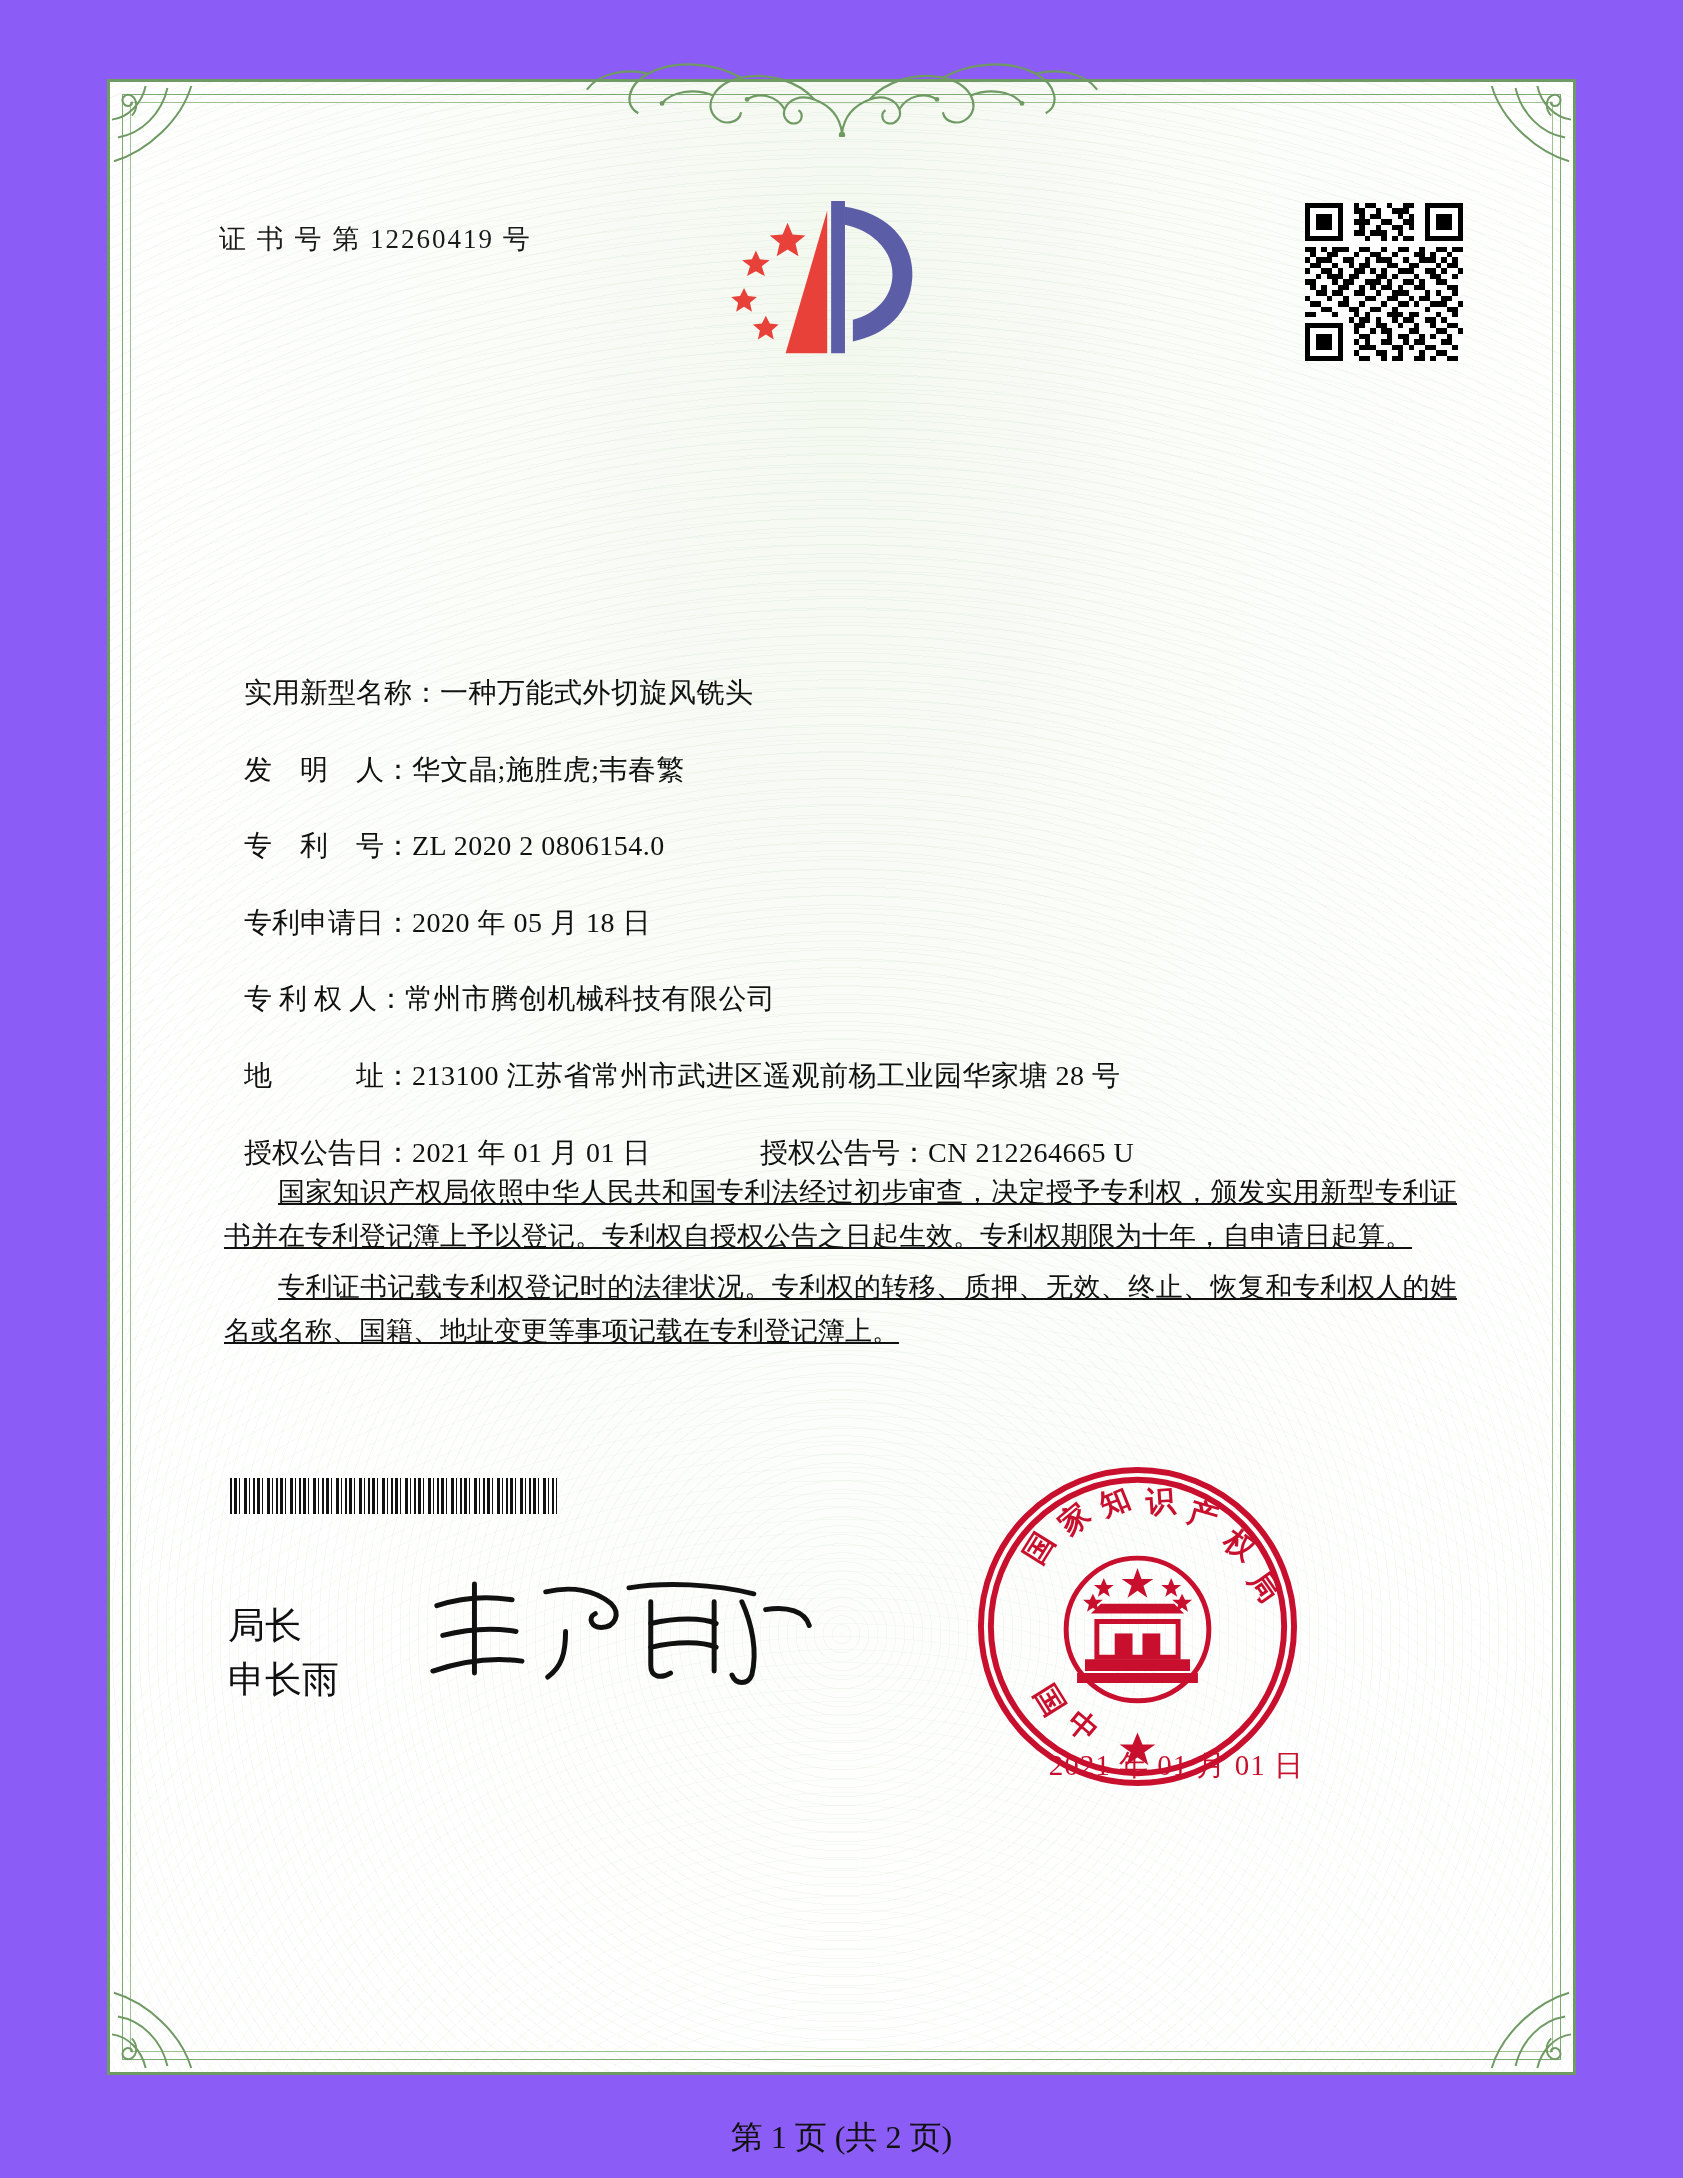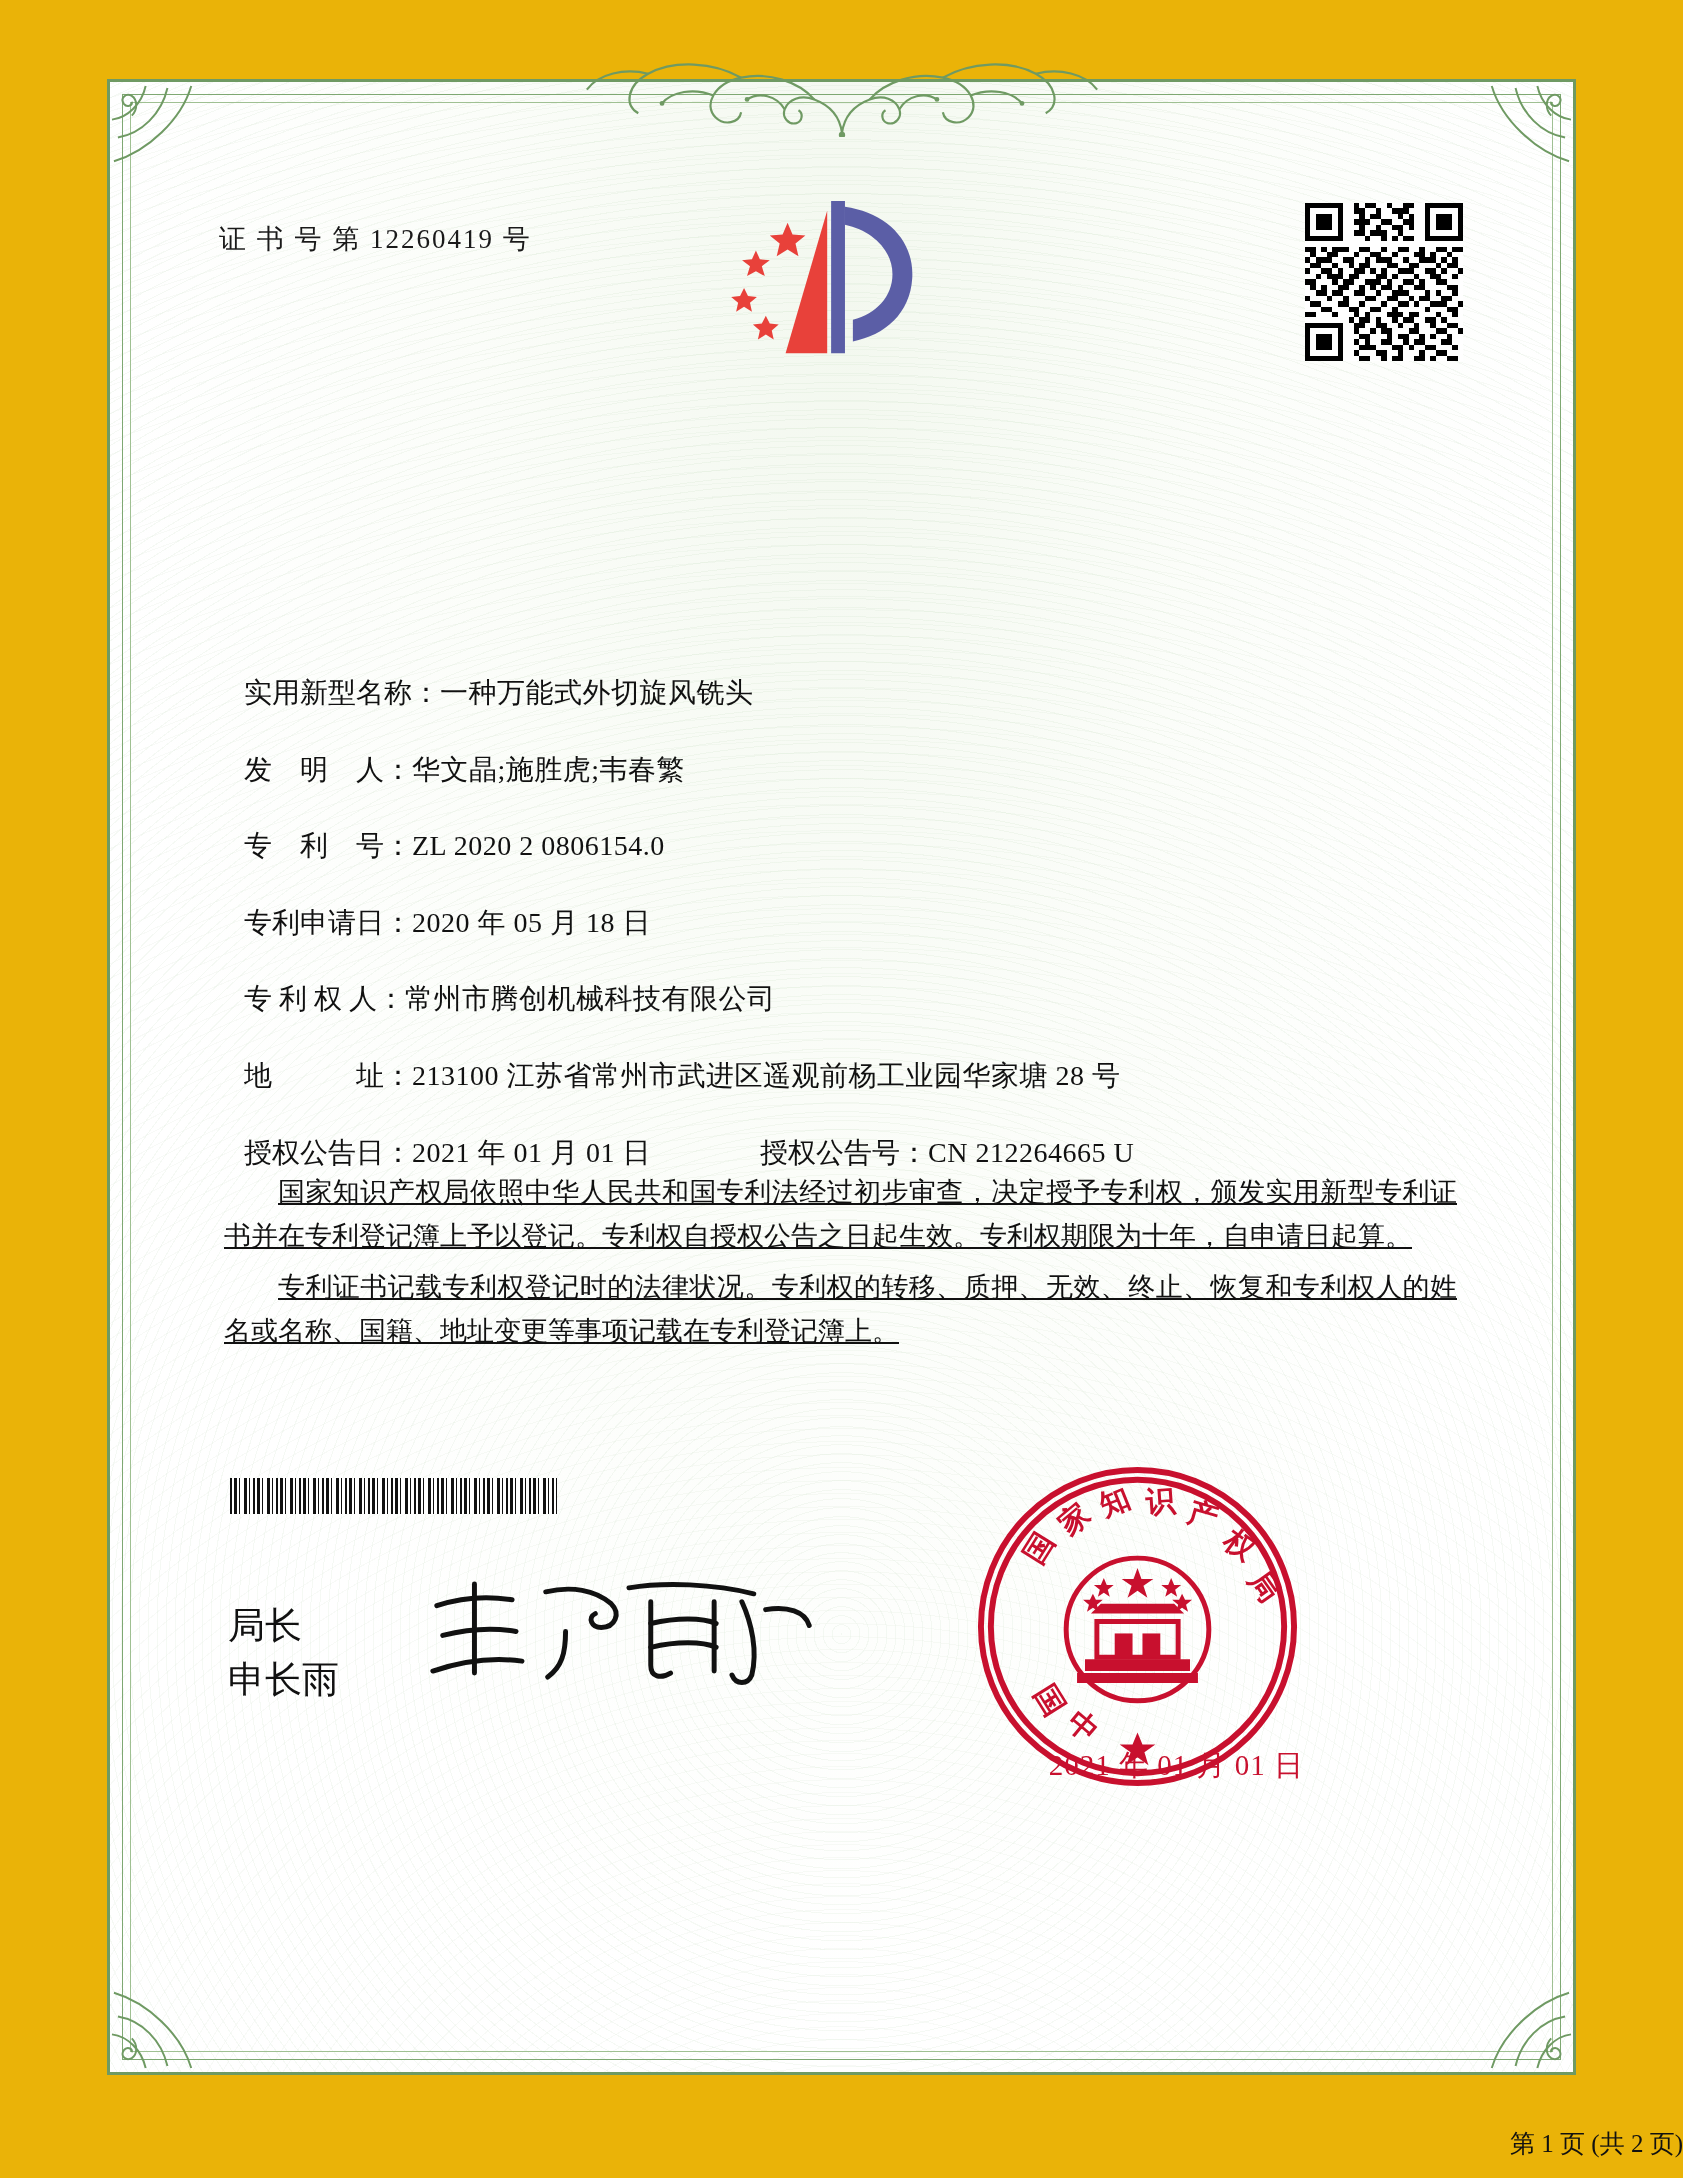--- a/index.html
+++ b/index.html
@@ -12,21 +12,21 @@
     height: 2178px;
     font-family: "Liberation Serif", "DejaVu Serif", serif;
     color: #111;
     position: relative;
     overflow: hidden;
   }
 
   .page {
     position: absolute;
     inset: 0;
-    background: #eab308;
+    background: #8b5cf6;
   }
 
   
   .frame-outer {
     position: absolute;
     left: 107px;
     top: 79px;
     right: 107px;
     bottom: 103px;
     border: 3px solid #6f9a63;
@@ -225,22 +225,22 @@
     font-size: 29px;
     color: #c8102e;
     letter-spacing: 1px;
   }
 
   .footer {
     position: absolute;
     left: 0;
     right: 0;
     bottom: 18px;
-    text-align: right;
-    font-size: 25px;
+    text-align: center;
+    font-size: 32px;
     color: #111;
   }
 </style>
 </head>
 <body>
 
 <div class="page">
   <div class="frame-outer">
     <div class="guilloche"></div>
     <div class="frame-inner"></div>

